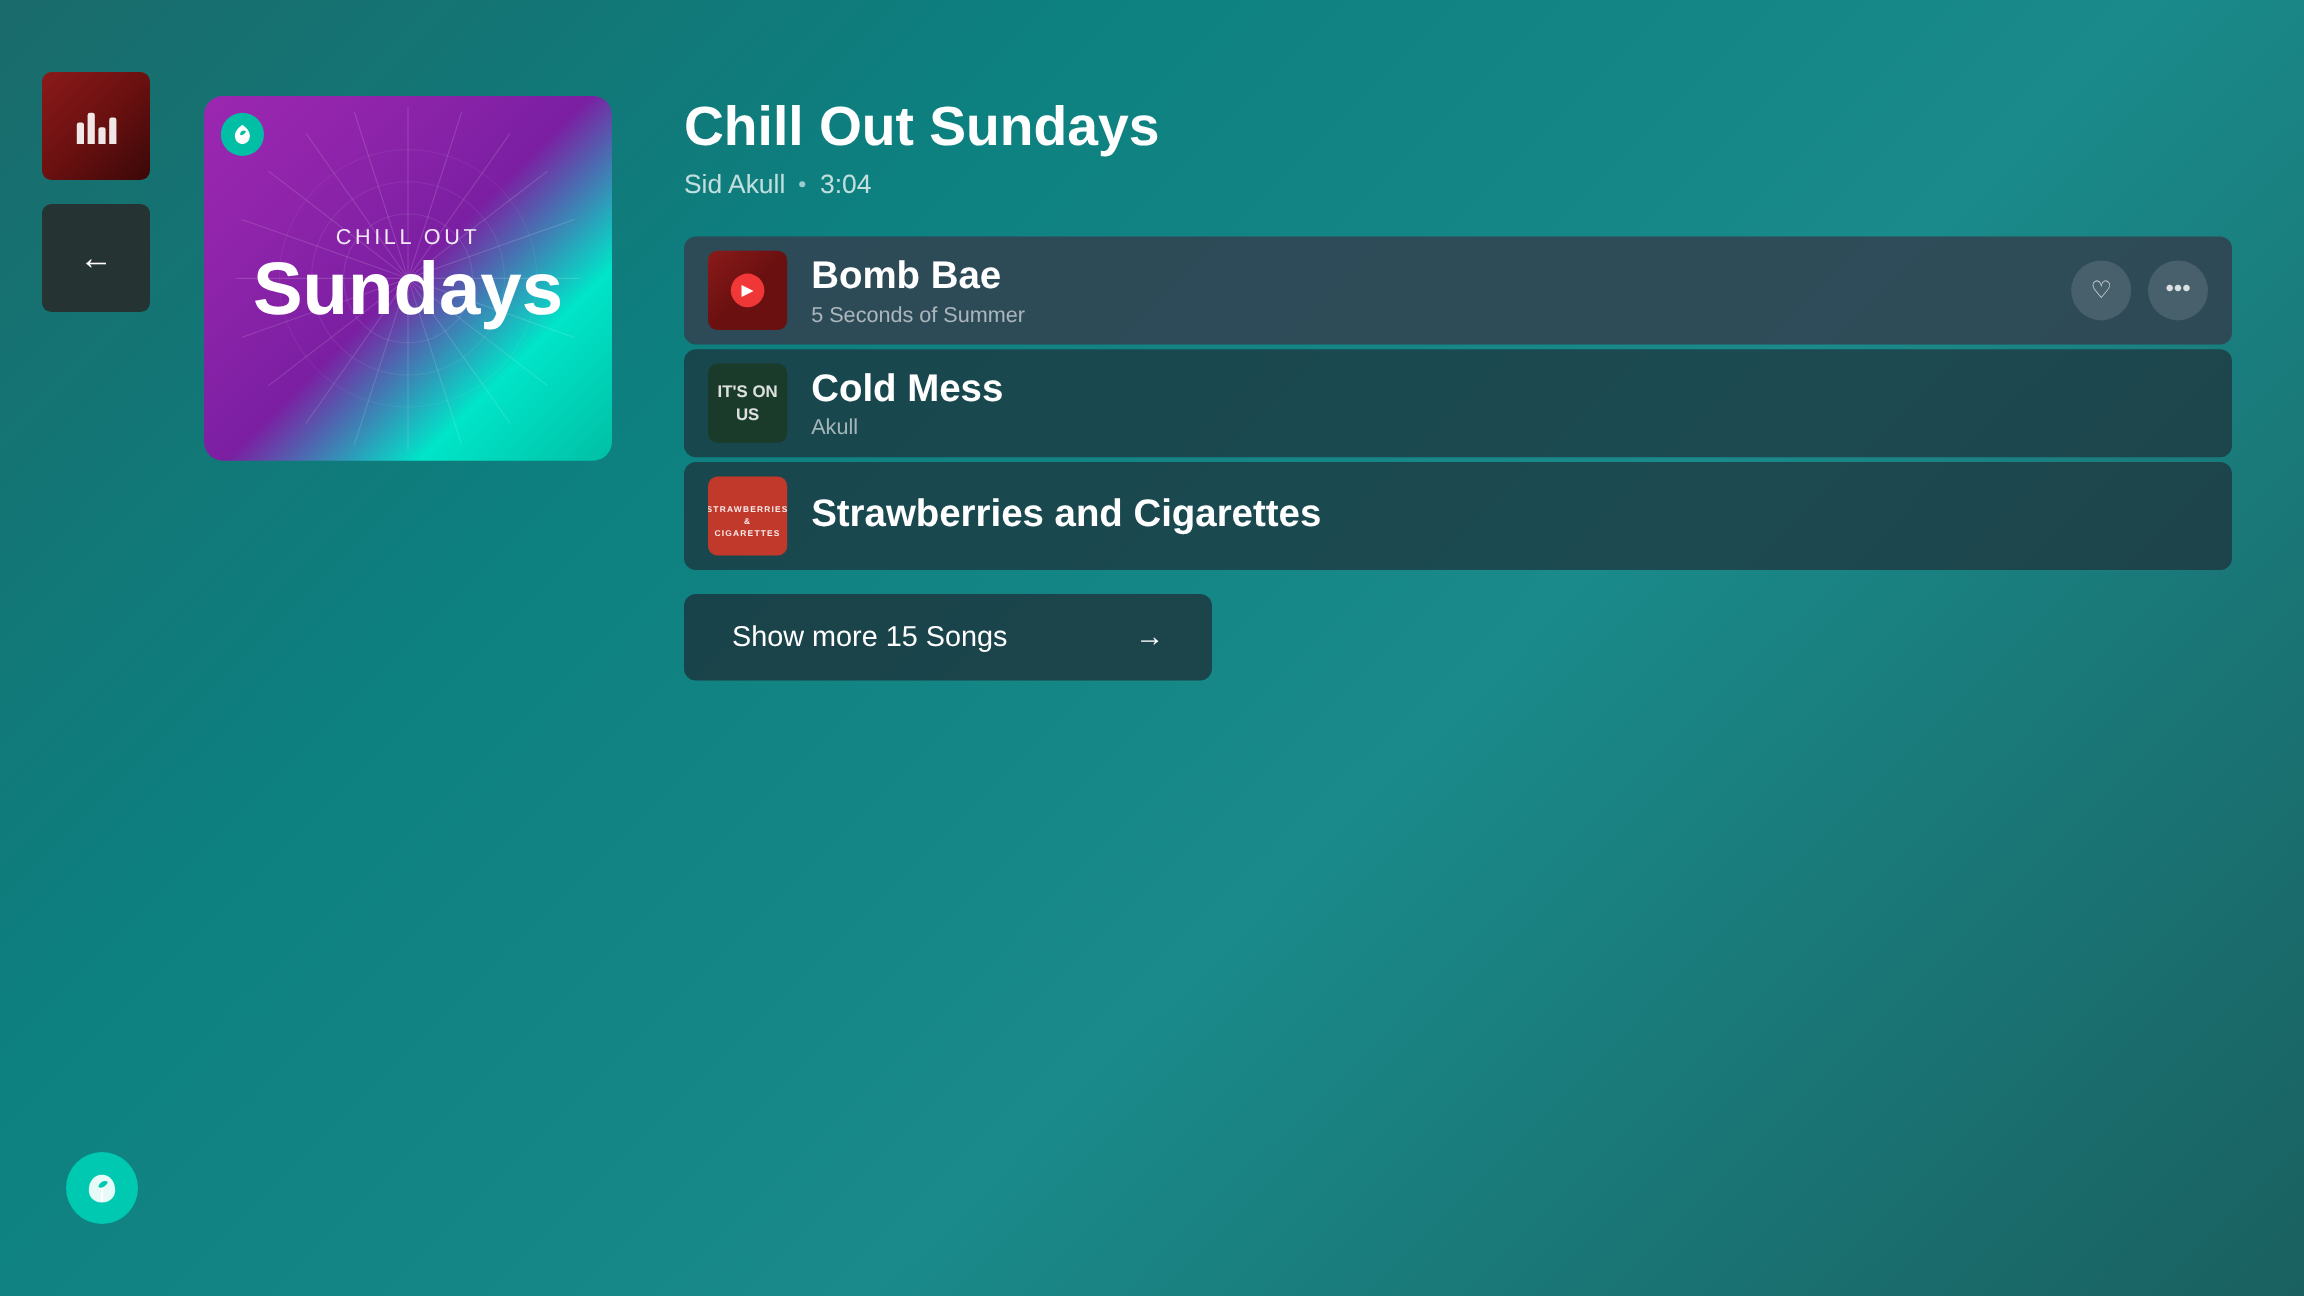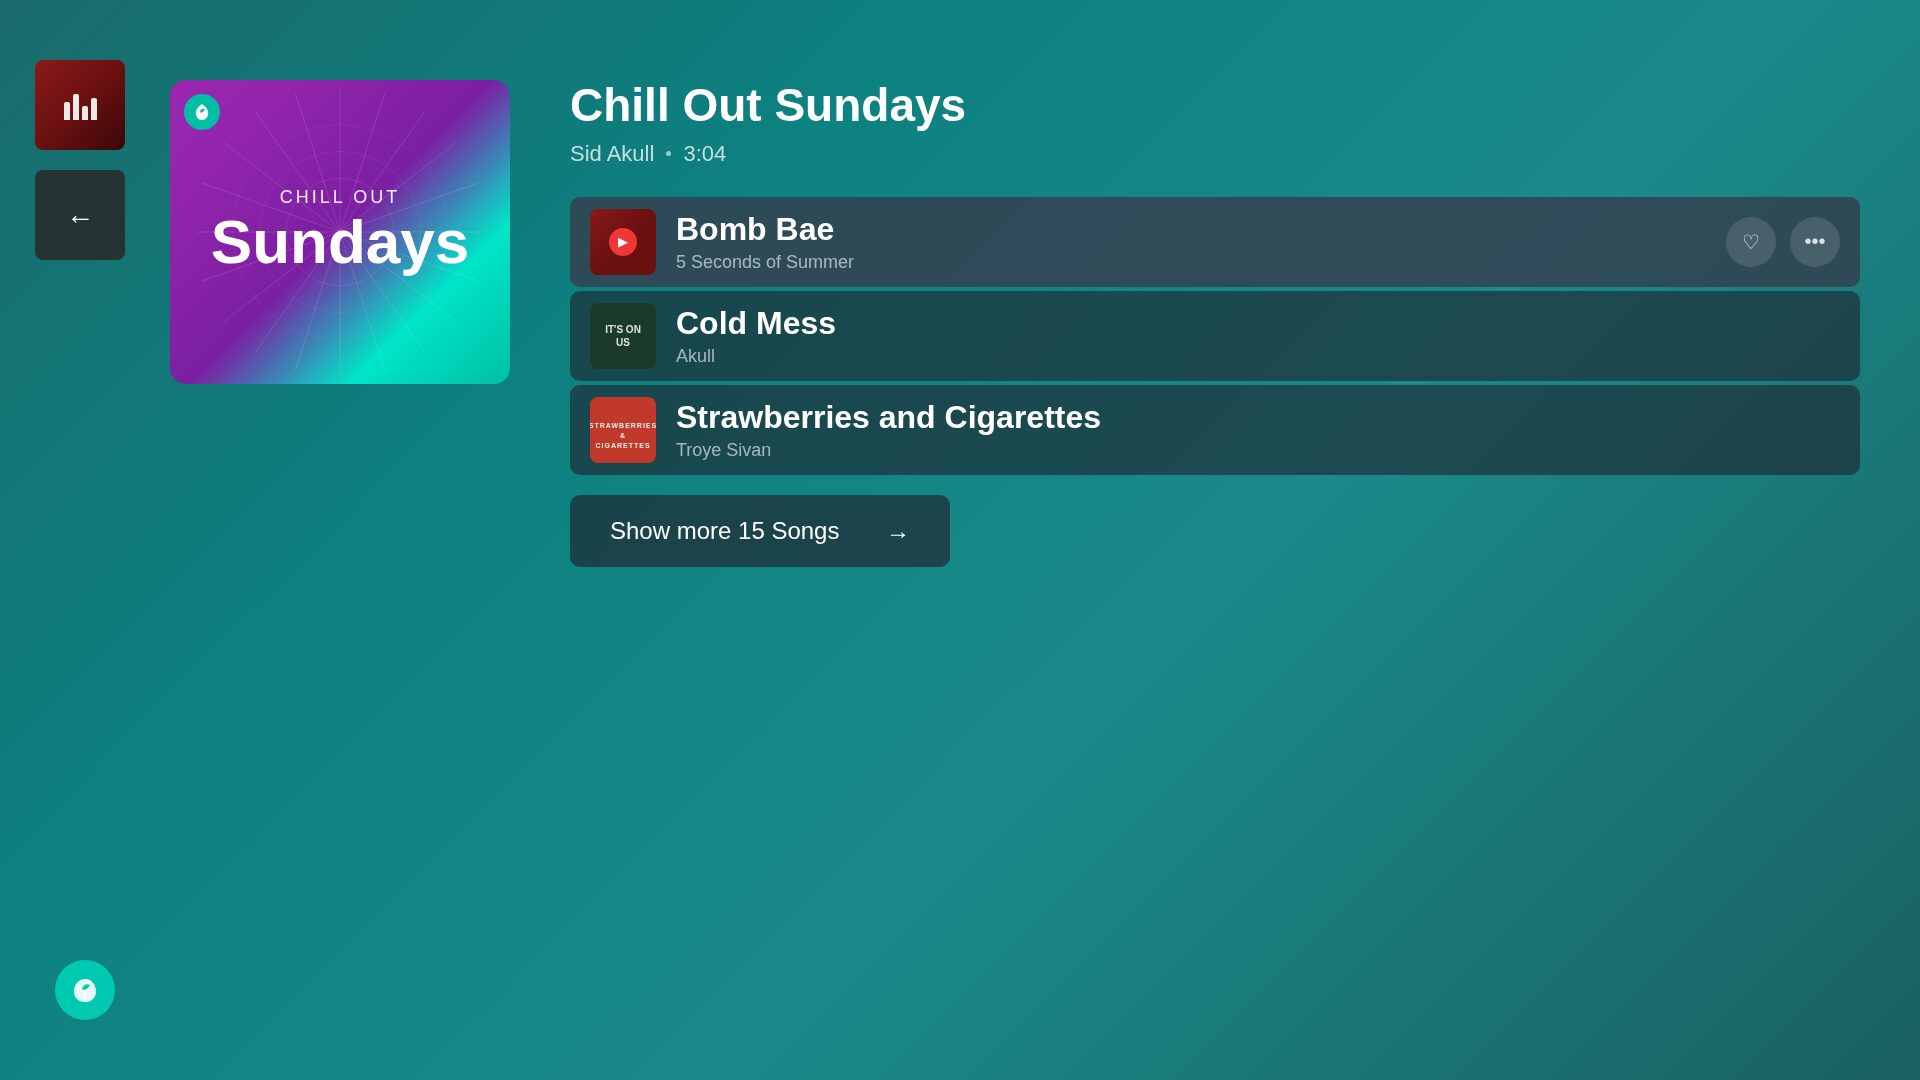--- a/index.html
+++ b/index.html
@@ -243,21 +243,21 @@
     
     .thumb-cold-mess {
       background: #1a3a2a;
       display: flex;
       align-items: center;
       justify-content: center;
     }
 
     .us-logo {
       color: rgba(255,255,255,0.85);
-      font-size: 10px;
+      font-size: 14px;
       font-weight: 700;
       text-align: center;
       line-height: 1.3;
     }
 
     
     .thumb-sitting {
       background: #c8b87a;
       display: flex;
       align-items: center;
@@ -324,21 +324,21 @@
       background: rgba(30,40,50,0.7);
       border: none;
       border-radius: 10px;
       color: #fff;
       font-size: 24px;
       font-weight: 500;
       cursor: pointer;
       display: flex;
       align-items: center;
       justify-content: space-between;
-      width: 380px;
+      width: 440px;
     }
 
     
     .leaf-svg {
       fill: #fff;
     }
   </style>
 </head>
 <body>
 
@@ -453,21 +453,20 @@
 
 
       <div class="song-item">
         <div class="song-thumbnail thumb-strawberries">
           <div style="text-align:center; padding: 6px 4px;">
             <div style="font-size:7px; font-weight:800; color:rgba(255,255,255,0.9); text-transform:uppercase; letter-spacing:1px; line-height:1.4;">STRAWBERRIES<br>&amp;<br>CIGARETTES</div>
           </div>
         </div>
         <div class="song-info">
           <div class="song-name">Strawberries and Cigarettes</div>
-          <div class="song-artist">Troye Sivan</div>
         </div>
       </div>
 
     </div>
 
     <button class="show-more-btn">
       <span>Show more 15 Songs</span>
       <span>→</span>
     </button>
 

